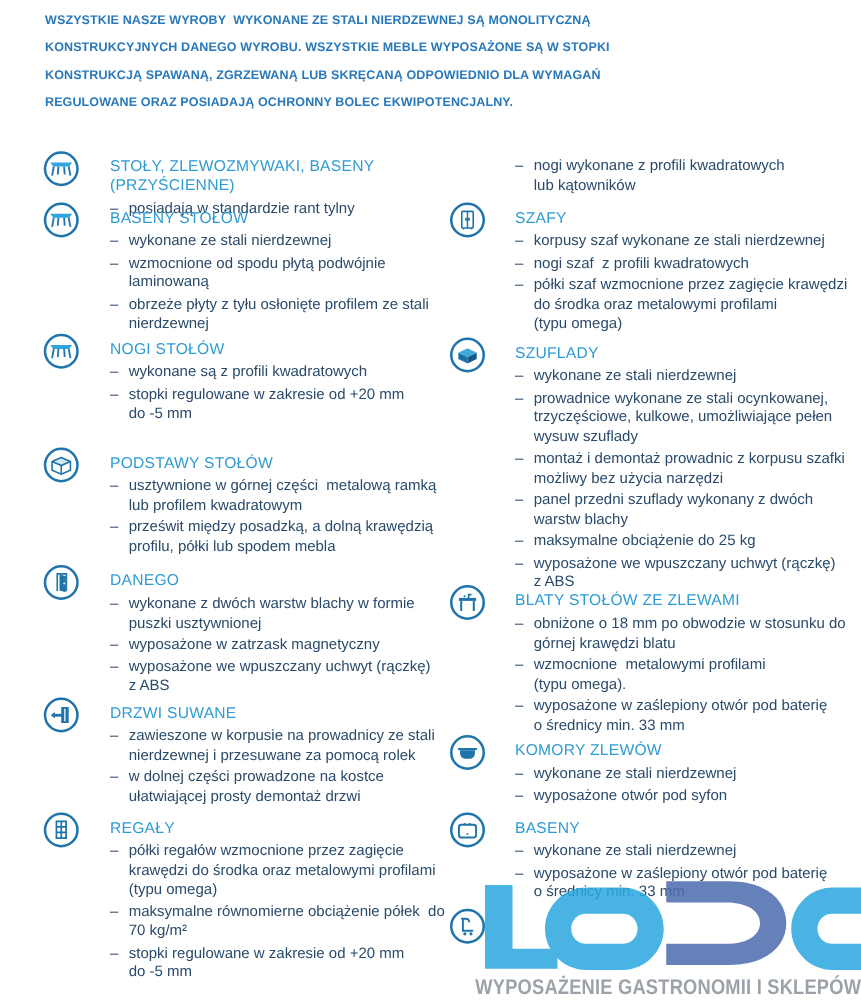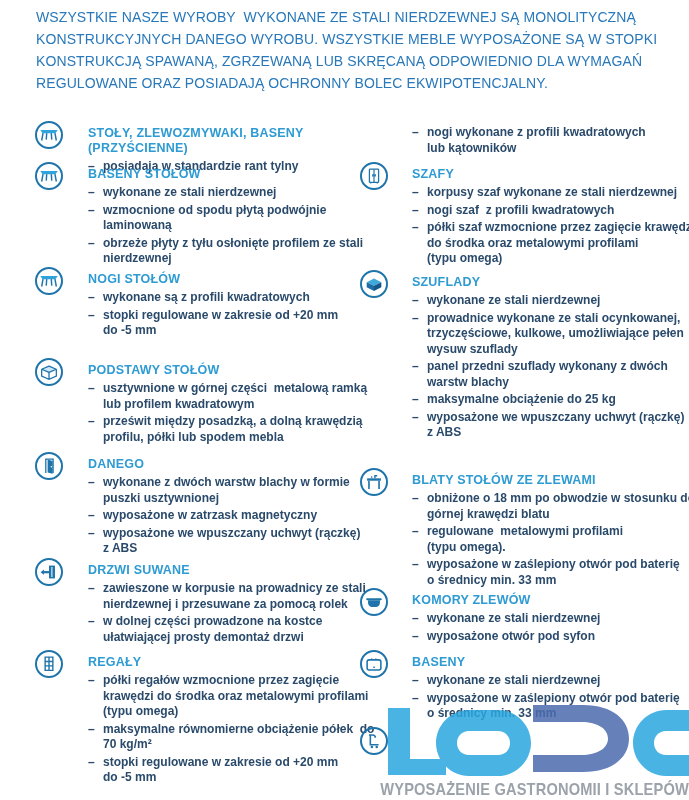--- a/index.html
+++ b/index.html
@@ -4,35 +4,35 @@
 <style>
   :root{
     --heading:#2e9bd3; --body:#2a4a6b; --intro:#2878ba;
     --icon:#1e74ab; --icon2:#2fa3db;
     --logoblue:#2aa7e0; --logoslate:#4c6bae; --tagline:#9ba2a9;
   }
   html,body{margin:0;padding:0;background:#fff;}
   .page{position:relative;width:689px;height:800px;background:#ffffff;overflow:hidden;
         font-family:"Liberation Sans",sans-serif;}
   
-  .intro{position:absolute;left:36px;top:6px;color:var(--intro);font-weight:normal;
-         font-size:14px;line-height:22px;letter-spacing:.1px;}
+  .intro{position:absolute;left:36px;top:6px;color:var(--intro);font-weight:bold;
+         font-size:10px;line-height:22px;letter-spacing:.1px;}
   .intro div{white-space:pre;}
   
   .sec{position:absolute;}
   .sec.l{left:35px;}
   .sec.r{left:360px;}
   .ic{position:absolute;left:0;top:0;width:28px;height:28px;border:2px solid var(--icon);
       border-radius:50%;box-sizing:border-box;display:flex;align-items:center;justify-content:center;}
   .ic svg{display:block;}
   .sec.l .sec-body{margin-left:53px;width:268px;padding-top:5px;}
   .sec.r .sec-body{margin-left:52px;width:274px;padding-top:5px;}
   .sec h3{margin:0 0 3px 0;font-size:12.5px;line-height:15px;letter-spacing:.2px;
-          color:var(--heading);font-weight:bold;}
-  .sec ul{margin:0;padding:0;list-style:none;font-weight:bold;}
+          color:var(--heading);font-weight:normal;}
+  .sec ul{margin:0;padding:0;list-style:none;}
   .sec li{position:relative;padding-left:15px;margin:0 0 2px 0;color:var(--body);
           font-size:12px;line-height:15.5px;white-space:pre;}
   .sec li::before{content:"\2013";position:absolute;left:0;top:0;}
   
   .logo{position:absolute;left:383px;top:703px;width:306px;height:80px;opacity:.85;}
   .tagline{position:absolute;right:0;top:780px;font-size:17px;font-weight:bold;
            color:var(--tagline);letter-spacing:.2px;white-space:nowrap;
            transform:scaleX(.86);transform-origin:100% 50%;}
 </style>
 </head>
@@ -212,20 +212,22 @@
           <polygon points="20,10 12,14 12,19.5 20,15.5" fill="#15578a"></polygon>
         </svg>
     </span>
     <div class="sec-body">
       <h3>SZUFLADY</h3>
       <ul>
           <li>wykonane ze stali nierdzewnej</li>
           <li>prowadnice wykonane ze stali ocynkowanej,
 trzyczęściowe, kulkowe, umożliwiające pełen
 wysuw szuflady</li>
+          <li>montaż i demontaż prowadnic z korpusu szafki
+możliwy bez użycia narzędzi</li>
           <li>panel przedni szuflady wykonany z dwóch
 warstw blachy</li>
           <li>maksymalne obciążenie do 25 kg</li>
           <li>wyposażone we wpuszczany uchwyt (rączkę)
 z ABS</li>
         </ul>
     </div>
   </section>
 
   <section class="sec r" style="top:468px">
@@ -235,21 +237,21 @@
           <path d="M6.5,10.6 V19.5 M17.5,10.6 V19.5" stroke="var(--icon)" stroke-width="1.8"></path>
           <path d="M13,8 V5.2 H15.5" stroke="var(--icon)" stroke-width="1.5" fill="none"></path>
           <circle cx="9.5" cy="6.6" r="0.9" fill="var(--icon)"></circle>
         </svg>
     </span>
     <div class="sec-body">
       <h3>BLATY STOŁÓW ZE ZLEWAMI</h3>
       <ul>
           <li>obniżone o 18 mm po obwodzie w stosunku do
 górnej krawędzi blatu</li>
-          <li>regulowane  metalowymi profilami
+          <li>wzmocnione  metalowymi profilami
 (typu omega).</li>
           <li>wyposażone w zaślepiony otwór pod baterię
 o średnicy min. 33 mm</li>
         </ul>
     </div>
   </section>
 
   <section class="sec r" style="top:588px">
     <span class="ic">
       <svg width="22" height="22" viewBox="0 0 24 24">

